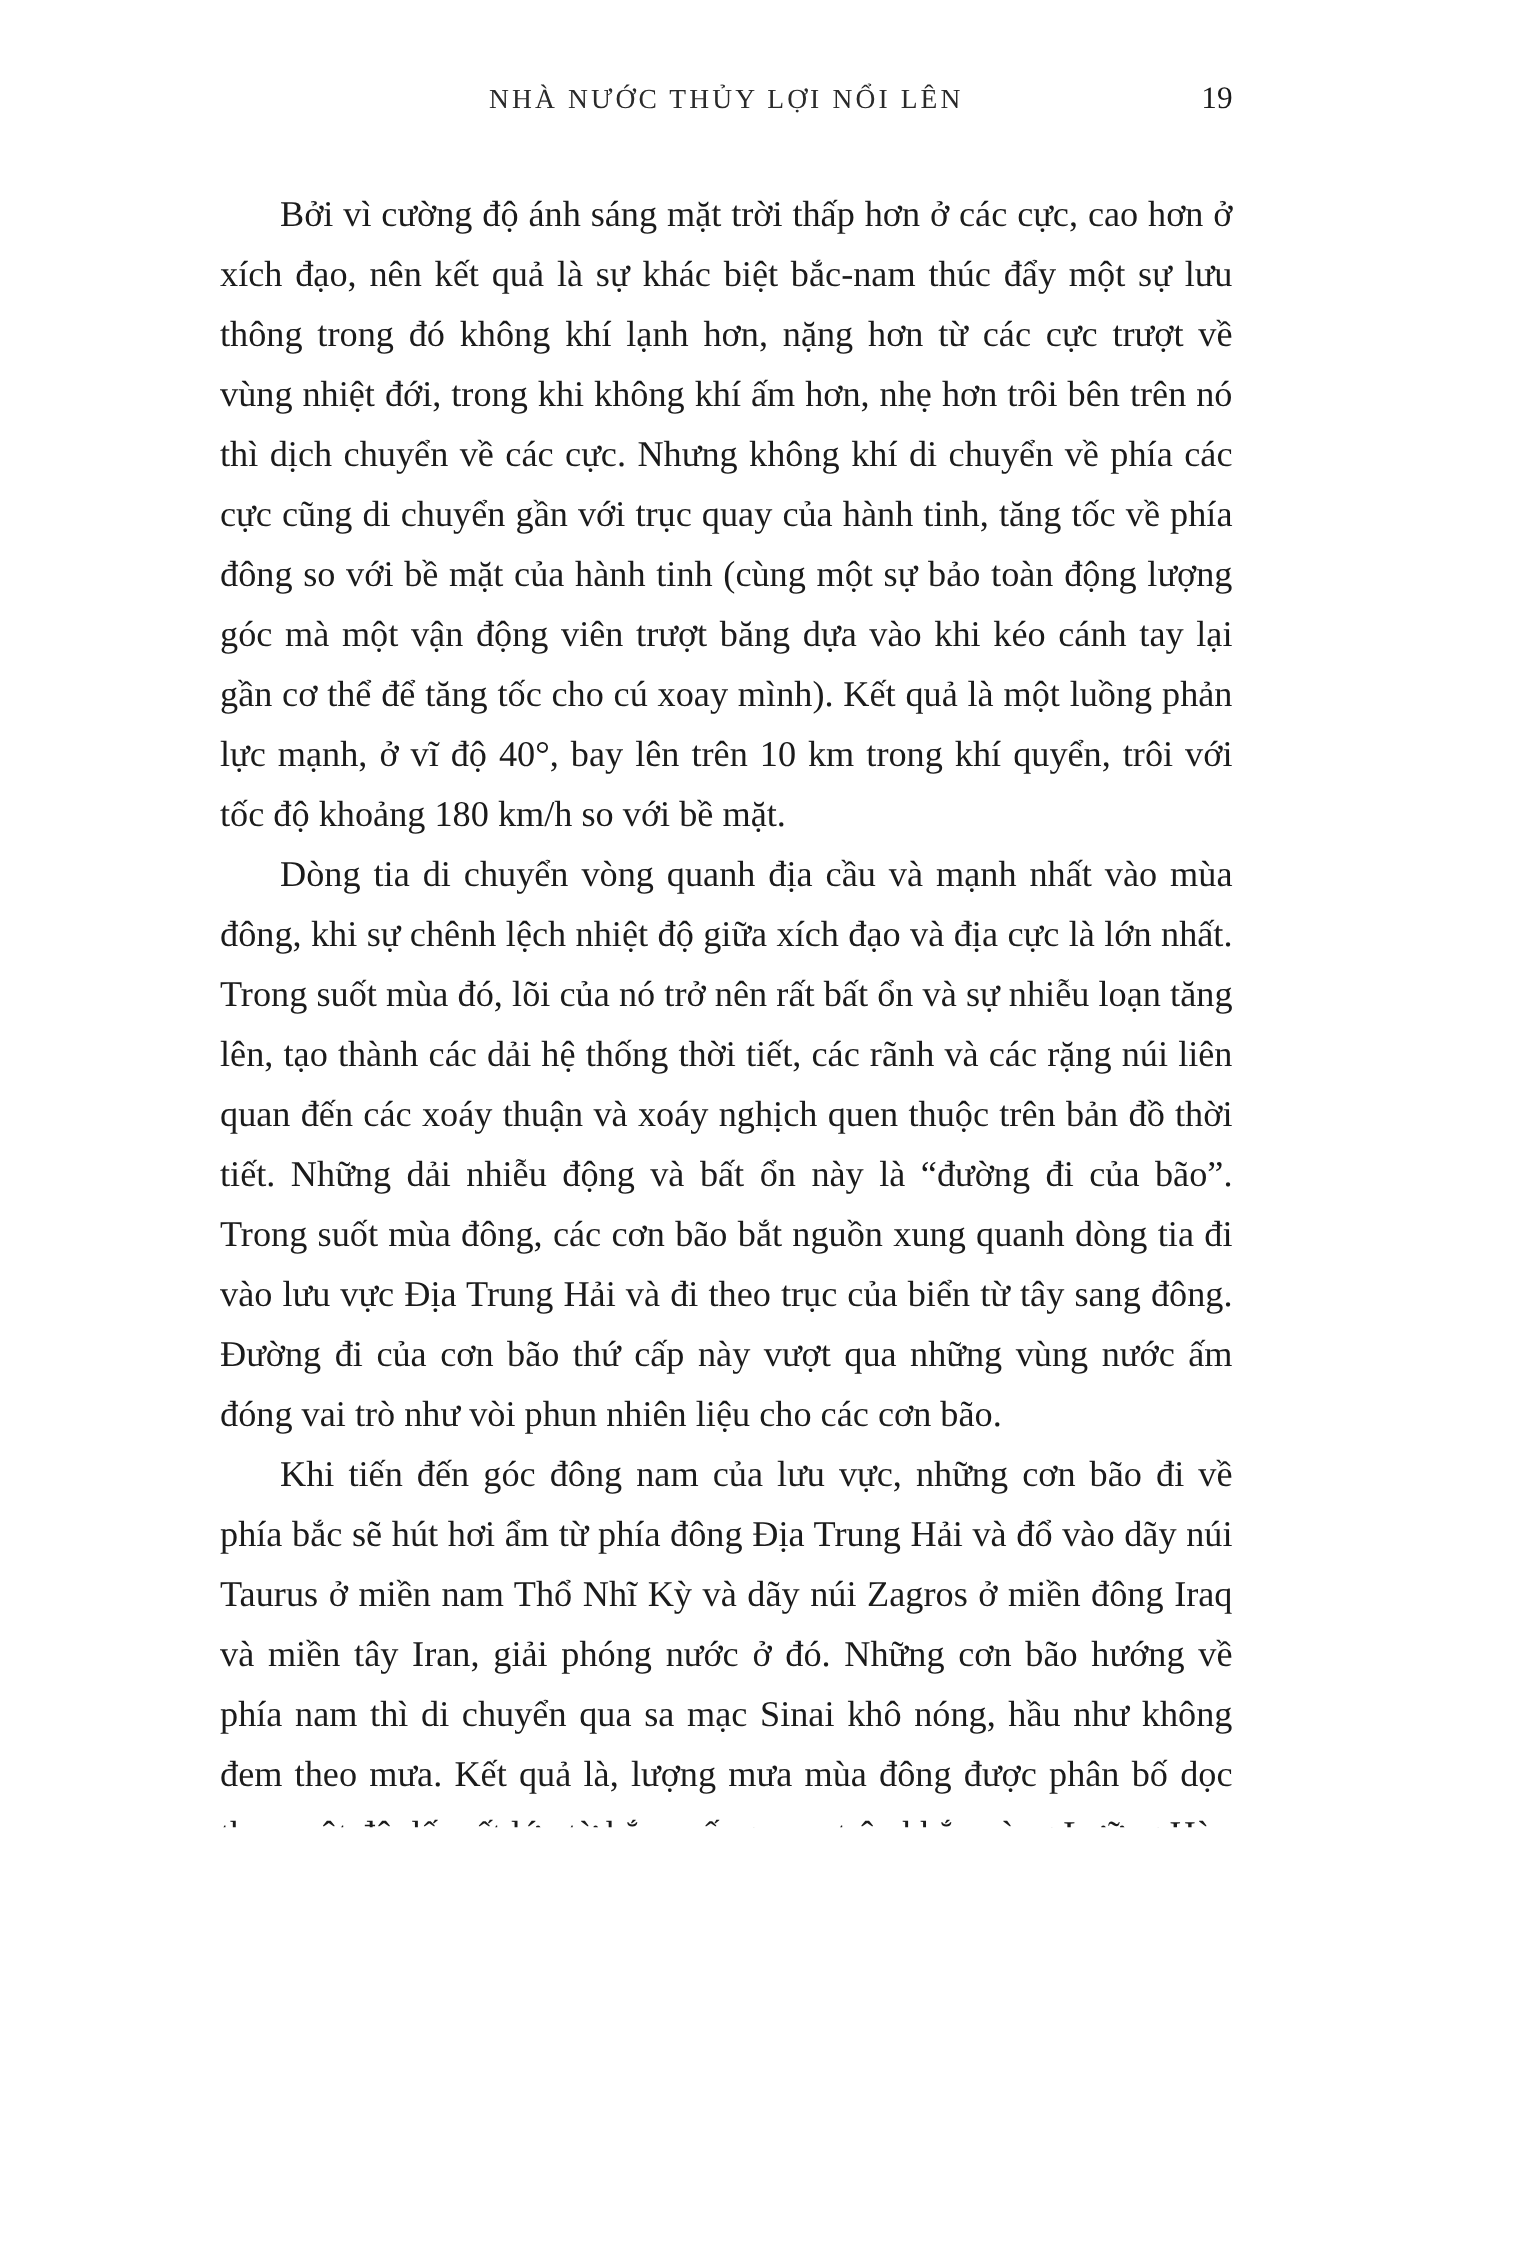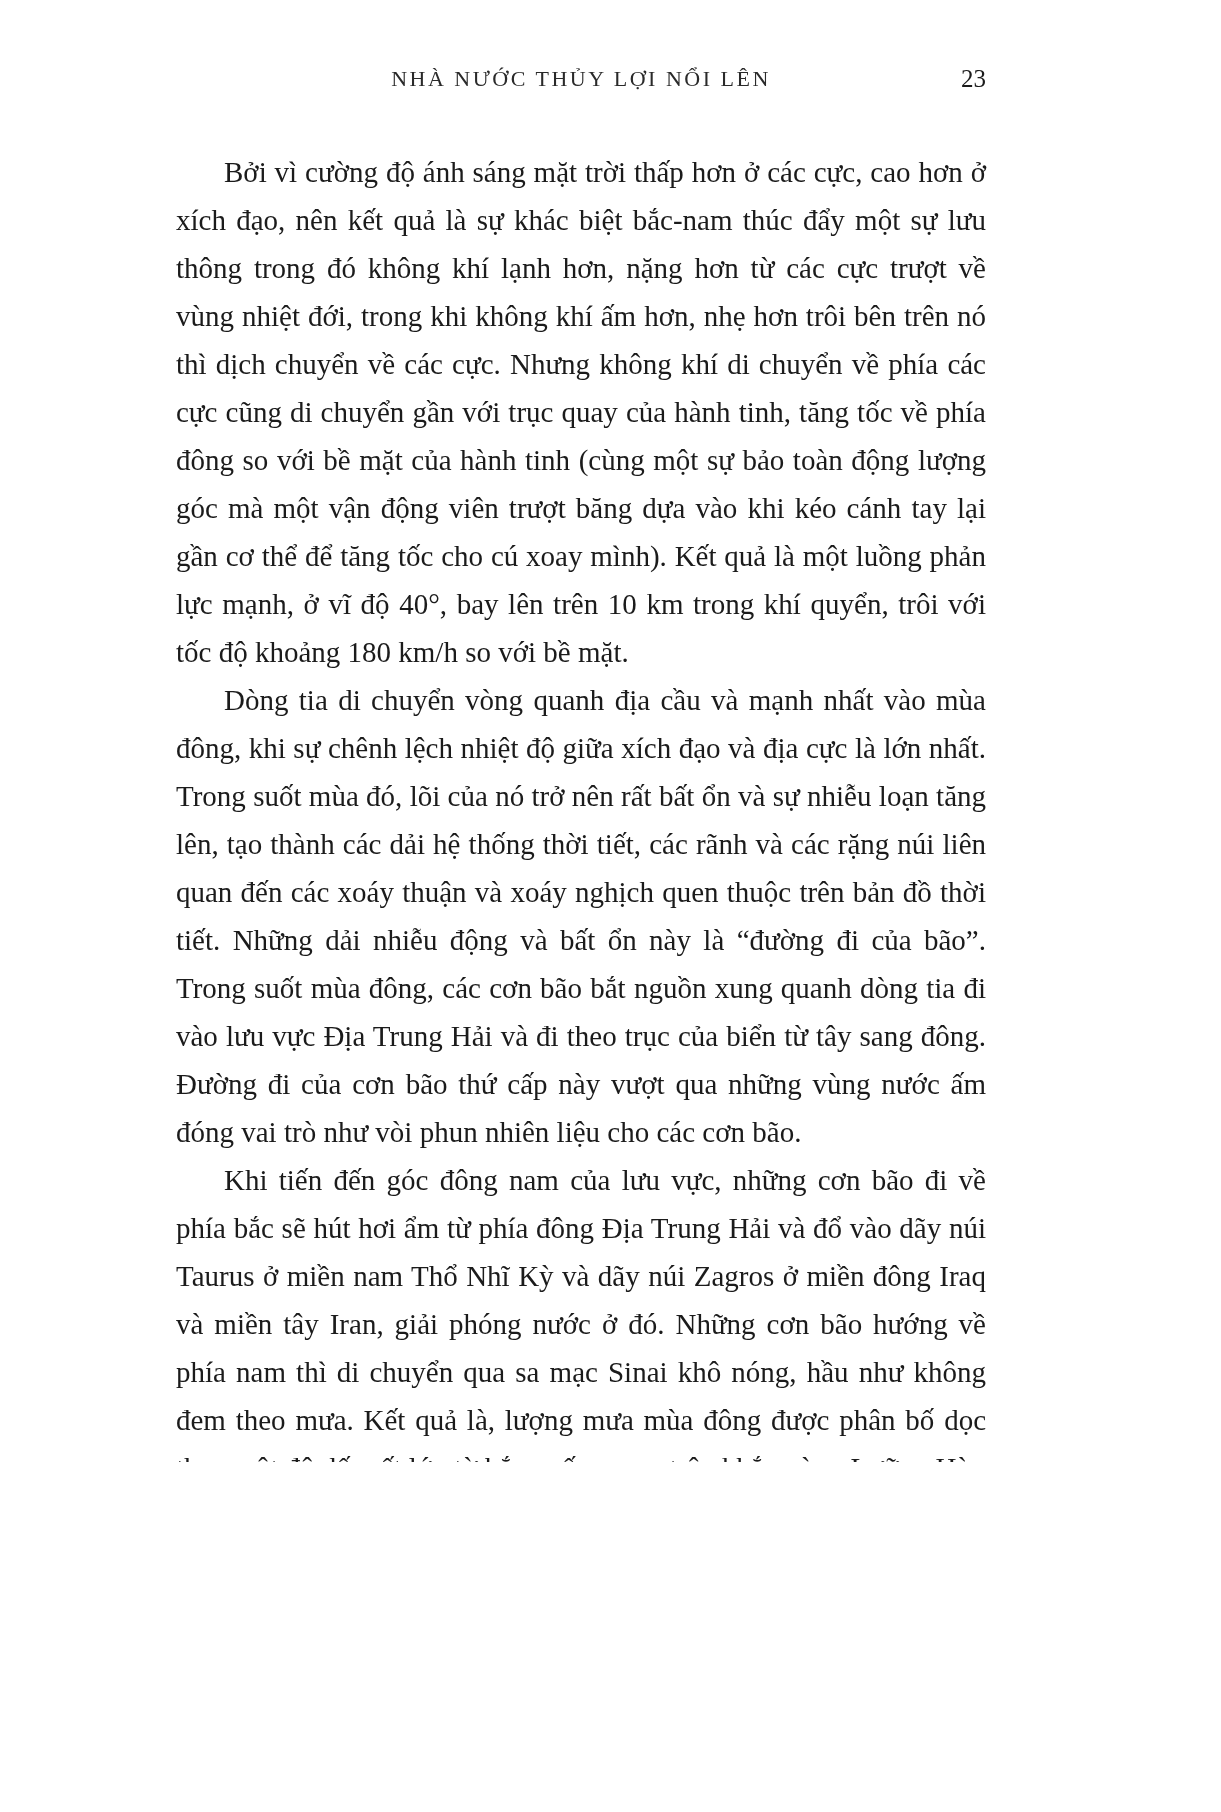--- a/index.html
+++ b/index.html
@@ -53,21 +53,21 @@
     text-indent: 48px;
   }
 </style>
 </head>
 <body>
 
 <div class="page">
 
   <header class="running-head">
     <span class="head-title">NHÀ NƯỚC THỦY LỢI NỔI LÊN</span>
-    <span class="page-number">23</span>
+    <span class="page-number">19</span>
   </header>
 
   <main class="body-text">
     <p class="para indent">Bởi vì cường độ ánh sáng mặt trời thấp hơn ở các cực, cao hơn ở xích đạo, nên kết quả là sự khác biệt bắc-nam thúc đẩy một sự lưu thông trong đó không khí lạnh hơn, nặng hơn từ các cực trượt về vùng nhiệt đới, trong khi không khí ấm hơn, nhẹ hơn trôi bên trên nó thì dịch chuyển về các cực. Nhưng không khí di chuyển về phía các cực cũng di chuyển gần với trục quay của hành tinh, tăng tốc về phía đông so với bề mặt của hành tinh (cùng một sự bảo toàn động lượng góc mà một vận động viên trượt băng dựa vào khi kéo cánh tay lại gần cơ thể để tăng tốc cho cú xoay mình). Kết quả là một luồng phản lực mạnh, ở vĩ độ 40°, bay lên trên 10 km trong khí quyển, trôi với tốc độ khoảng 180 km/h so với bề mặt.</p>
     <p class="para indent">Dòng tia di chuyển vòng quanh địa cầu và mạnh nhất vào mùa đông, khi sự chênh lệch nhiệt độ giữa xích đạo và địa cực là lớn nhất. Trong suốt mùa đó, lõi của nó trở nên rất bất ổn và sự nhiễu loạn tăng lên, tạo thành các dải hệ thống thời tiết, các rãnh và các rặng núi liên quan đến các xoáy thuận và xoáy nghịch quen thuộc trên bản đồ thời tiết. Những dải nhiễu động và bất ổn này là “đường đi của bão”. Trong suốt mùa đông, các cơn bão bắt nguồn xung quanh dòng tia đi vào lưu vực Địa Trung Hải và đi theo trục của biển từ tây sang đông. Đường đi của cơn bão thứ cấp này vượt qua những vùng nước ấm đóng vai trò như vòi phun nhiên liệu cho các cơn bão.</p>
     <p class="para indent">Khi tiến đến góc đông nam của lưu vực, những cơn bão đi về phía bắc sẽ hút hơi ẩm từ phía đông Địa Trung Hải và đổ vào dãy núi Taurus ở miền nam Thổ Nhĩ Kỳ và dãy núi Zagros ở miền đông Iraq và miền tây Iran, giải phóng nước ở đó. Những cơn bão hướng về phía nam thì di chuyển qua sa mạc Sinai khô nóng, hầu như không đem theo mưa. Kết quả là, lượng mưa mùa đông được phân bố dọc theo một độ dốc rất lớn từ bắc xuống nam trên khắp vùng Lưỡng Hà</p>
   </main>
 
 </div>
 

